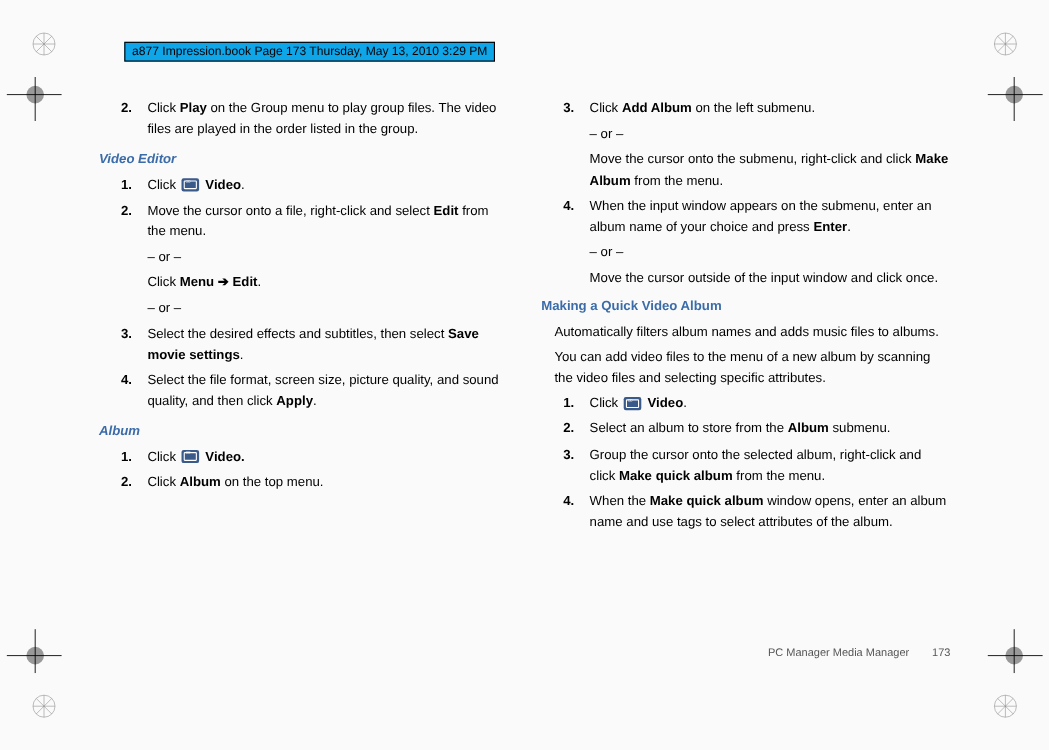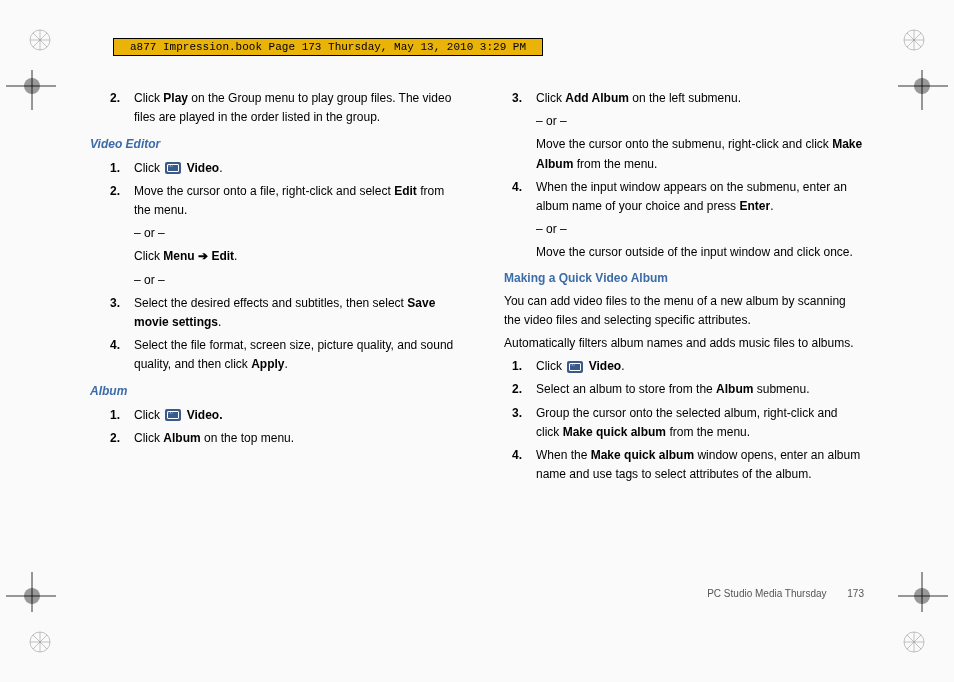--- a/index.html
+++ b/index.html
@@ -11,23 +11,22 @@
       position: relative;
       overflow: hidden;
     }
     .page-header-text {
       position: absolute;
       top: 38px;
       left: 113px;
       font-size: 11px;
       color: #000;
       border: 1px solid #000;
-      padding: 2px 16px;
-      background: #eab308;
-      font-family: Liberation Mono, monospace;
+      padding: 2px 6px;
+      background: #0ea5e9;
     }
     .crop-mark {
       position: absolute;
     }
     .crop-mark-top-left { top: 70px; left: 6px; }
     .crop-mark-top-right { top: 70px; right: 6px; }
     .crop-mark-bottom-left { bottom: 70px; left: 6px; }
     .crop-mark-bottom-right { bottom: 70px; right: 6px; }
     .content-area {
       position: absolute;
@@ -279,23 +278,23 @@
 
     <div class="step-row">
       <span class="step-num">4.</span>
       <span class="step-text">
         <span>When the input window appears on the submenu, enter an album name of your choice and press </span><span class="bold">Enter</span><span>.</span>
       </span>
     </div>
     <div class="sub-line">– or –</div>
     <div class="sub-line">Move the cursor outside of the input window and click once.</div>
 
-    <div class="blue-subheading" style="margin-left:12px">Making a Quick Video Album</div>
+    <div class="blue-subheading" style="margin-left:0">Making a Quick Video Album</div>
+    <div class="body-text" style="margin-left:12px">Automatically filters album names and adds music files to albums.</div>
     <div class="body-text" style="margin-left:12px">You can add video files to the menu of a new album by scanning the video files and selecting specific attributes.</div>
-    <div class="body-text" style="margin-left:12px">Automatically filters album names and adds music files to albums.</div>
 
     <div class="step-row">
       <span class="step-num">1.</span>
       <span class="step-text">
         <span>Click </span><span class="video-icon"></span><span class="bold"> Video</span><span>.</span>
       </span>
     </div>
 
     <div class="step-row">
       <span class="step-num">2.</span>
@@ -312,17 +311,17 @@
     </div>
 
     <div class="step-row">
       <span class="step-num">4.</span>
       <span class="step-text">
         <span>When the </span><span class="bold">Make quick album</span><span> window opens, enter an album name and use tags to select attributes of the album.</span>
       </span>
     </div>
 
     <div class="footer-text">
-      <span>PC Studio Media Thursday</span>
+      <span>PC Manager Media Manager</span>
       <span class="page-num">173</span>
     </div>
   </div>
 </div>
 
 </body></html>

